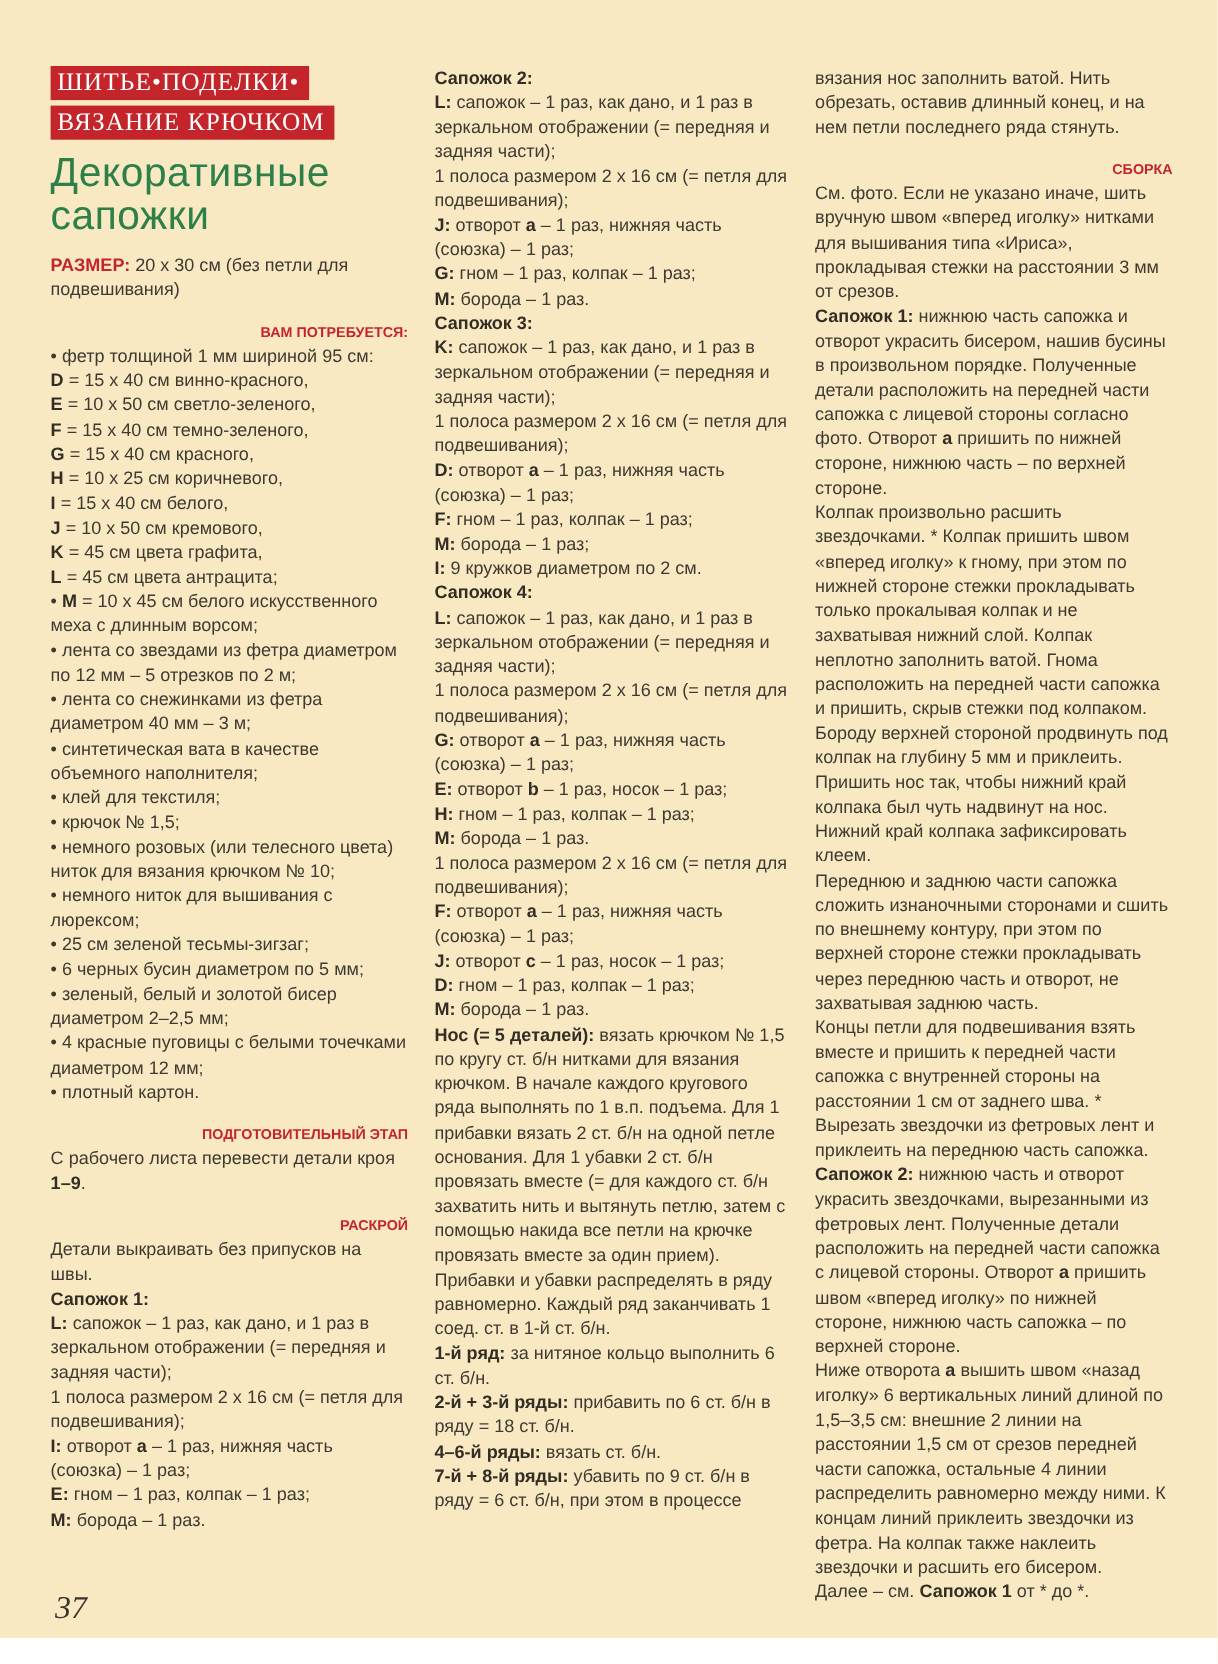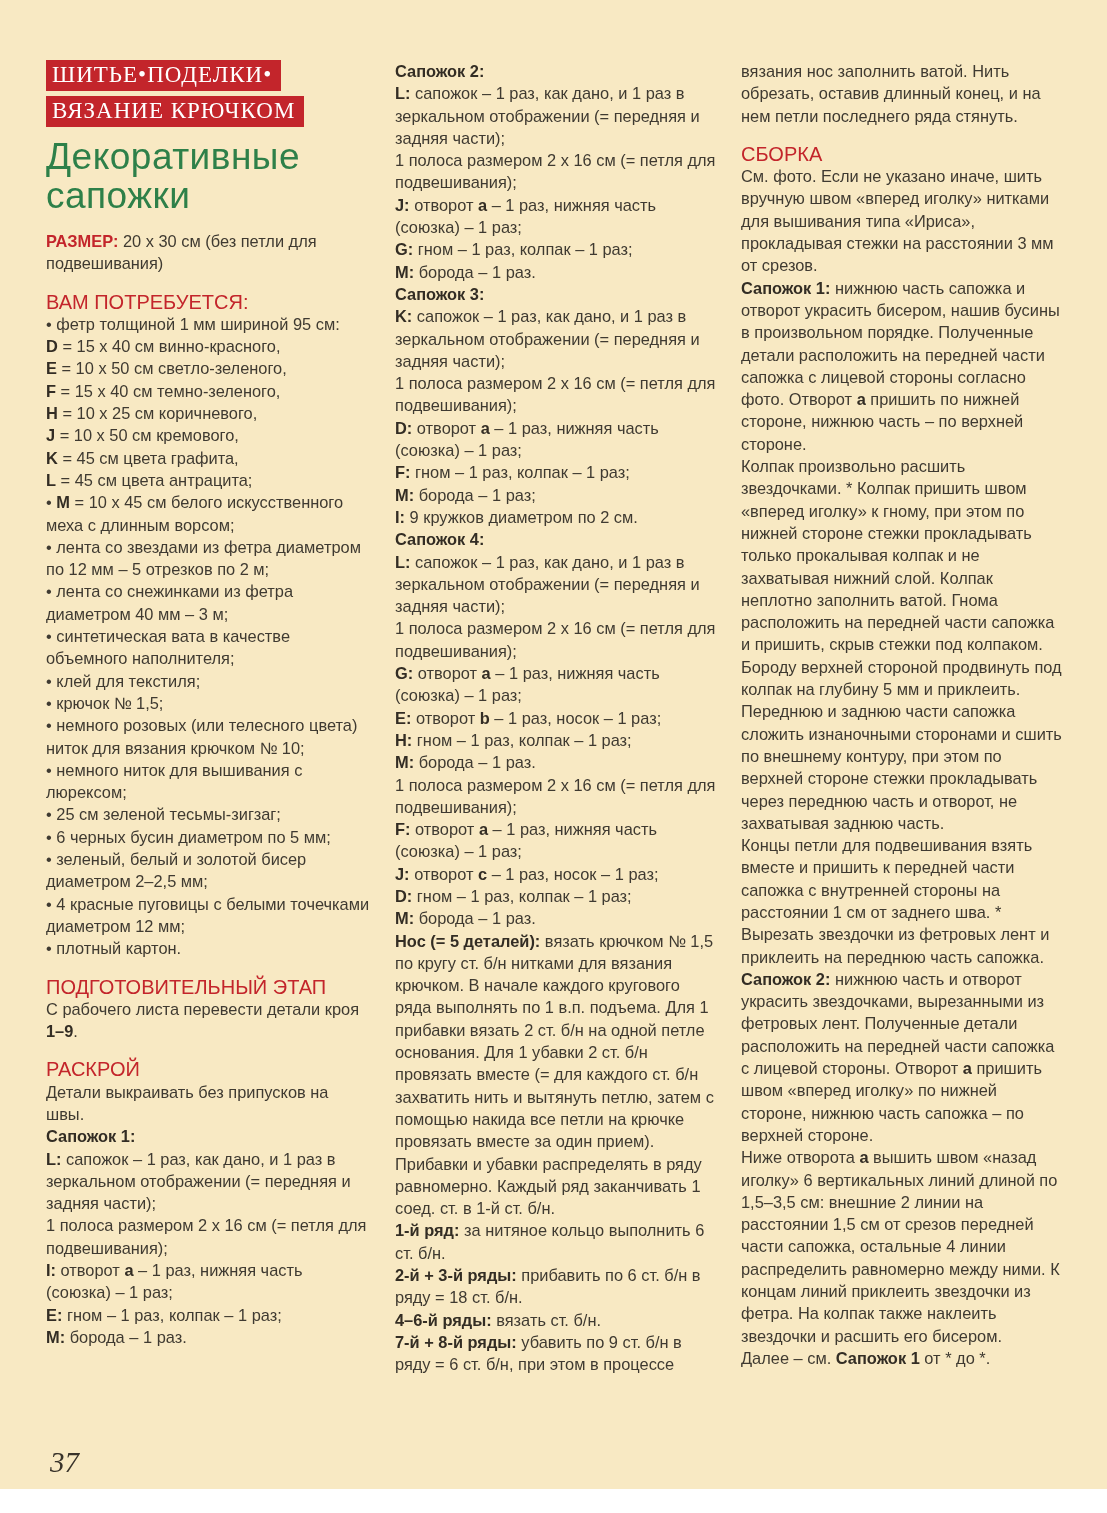--- a/index.html
+++ b/index.html
@@ -19,22 +19,22 @@
     font-family:"Liberation Serif","DejaVu Serif",serif;
     font-size:23px;line-height:25px;padding:2px 9px 4px 6px;margin:0 0 5px 0;
     letter-spacing:1px;white-space:nowrap;
   }
   .page-title{
     font-size:37px;line-height:39px;color:var(--green,#2e8049);
     white-space:pre-line;margin:5px 0 15px 0;letter-spacing:0.5px;
   }
   .para{margin:0;font-size:16.4px;line-height:22.3px;text-align:left;}
   .heading{
-    margin:16px 0 0 0;font-size:20px;line-height:22.3px;
-    color:var(--red,#c3252b);font-weight:400;
+    margin:16px 0 0 0;font-size:13px;line-height:22.3px;
+    color:var(--red,#c3252b);font-weight:700;text-align:right;
   }
   .b{font-weight:700;color:#332d24;}
   .rb{font-weight:700;color:var(--red,#c3252b);}
   .page-number{
     position:absolute;left:50px;top:1446px;
     font-family:"Liberation Serif","DejaVu Serif",serif;
     font-style:italic;font-size:29px;color:#39332a;
   }
 </style>
 </head>
@@ -49,21 +49,23 @@
   </div>
   <div class="page-title">Декоративные
 сапожки</div>
   <div>
       <p class="para"><span class="rb">РАЗМЕР: </span><span>20 х 30 см (без петли для подвешивания)</span></p>
       <h3 class="heading"><span>ВАМ ПОТРЕБУЕТСЯ:</span></h3>
       <p class="para"><span>• фетр толщиной 1 мм шириной 95 см:</span></p>
       <p class="para"><span class="b">D</span><span> = 15 х 40 см винно-красного,</span></p>
       <p class="para"><span class="b">E</span><span> = 10 х 50 см светло-зеленого,</span></p>
       <p class="para"><span class="b">F</span><span> = 15 х 40 см темно-зеленого,</span></p>
+      <p class="para"><span class="b">G</span><span> = 15 х 40 см красного,</span></p>
       <p class="para"><span class="b">H</span><span> = 10 х 25 см коричневого,</span></p>
+      <p class="para"><span class="b">I</span><span> = 15 х 40 см белого,</span></p>
       <p class="para"><span class="b">J</span><span> = 10 х 50 см кремового,</span></p>
       <p class="para"><span class="b">K</span><span> = 45 см цвета графита,</span></p>
       <p class="para"><span class="b">L</span><span> = 45 см цвета антрацита;</span></p>
       <p class="para"><span>• </span><span class="b">M</span><span> = 10 х 45 см белого искусственного меха с длинным ворсом;</span></p>
       <p class="para"><span>• лента со звездами из фетра диаметром по 12 мм – 5 отрезков по 2 м;</span></p>
       <p class="para"><span>• лента со снежинками из фетра диаметром 40 мм – 3 м;</span></p>
       <p class="para"><span>• синтетическая вата в качестве объемного наполнителя;</span></p>
       <p class="para"><span>• клей для текстиля;</span></p>
       <p class="para"><span>• крючок № 1,5;</span></p>
       <p class="para"><span>• немного розовых (или телесного цвета) ниток для вязания крючком № 10;</span></p>
@@ -122,20 +124,21 @@
 </div>
 
 <div class="col col-right">
   <div>
       <p class="para"><span>вязания нос заполнить ватой. Нить обрезать, оставив длинный конец, и на нем петли последнего ряда стянуть.</span></p>
       <h3 class="heading"><span>СБОРКА</span></h3>
       <p class="para"><span>См. фото. Если не указано иначе, шить вручную швом «вперед иголку» нитками для вышивания типа «Ириса», прокладывая стежки на расстоянии 3 мм от срезов.</span></p>
       <p class="para"><span class="b">Сапожок 1:</span><span> нижнюю часть сапожка и отворот украсить бисером, нашив бусины в произвольном порядке. Полученные детали расположить на передней части сапожка с лицевой стороны согласно фото. Отворот </span><span class="b">a</span><span> пришить по нижней стороне, нижнюю часть – по верхней стороне.</span></p>
       <p class="para"><span>Колпак произвольно расшить звездочками. * Колпак пришить швом «вперед иголку» к гному, при этом по нижней стороне стежки прокладывать только прокалывая колпак и не захватывая нижний слой. Колпак неплотно заполнить ватой. Гнома расположить на передней части сапожка и пришить, скрыв стежки под колпаком.</span></p>
       <p class="para"><span>Бороду верхней стороной продвинуть под колпак на глубину 5 мм и приклеить.</span></p>
+      <p class="para"><span>Пришить нос так, чтобы нижний край колпака был чуть надвинут на нос. Нижний край колпака зафиксировать клеем.</span></p>
       <p class="para"><span>Переднюю и заднюю части сапожка сложить изнаночными сторонами и сшить по внешнему контуру, при этом по верхней стороне стежки прокладывать через переднюю часть и отворот, не захватывая заднюю часть.</span></p>
       <p class="para"><span>Концы петли для подвешивания взять вместе и пришить к передней части сапожка с внутренней стороны на расстоянии 1 см от заднего шва. * Вырезать звездочки из фетровых лент и приклеить на переднюю часть сапожка.</span></p>
       <p class="para"><span class="b">Сапожок 2:</span><span> нижнюю часть и отворот украсить звездочками, вырезанными из фетровых лент. Полученные детали расположить на передней части сапожка с лицевой стороны. Отворот </span><span class="b">a</span><span> пришить швом «вперед иголку» по нижней стороне, нижнюю часть сапожка – по верхней стороне.</span></p>
       <p class="para"><span>Ниже отворота </span><span class="b">a</span><span> вышить швом «назад иголку» 6 вертикальных линий длиной по 1,5–3,5 см: внешние 2 линии на расстоянии 1,5 см от срезов передней части сапожка, остальные 4 линии распределить равномерно между ними. К концам линий приклеить звездочки из фетра. На колпак также наклеить звездочки и расшить его бисером.</span></p>
       <p class="para"><span>Далее – см. </span><span class="b">Сапожок 1</span><span> от * до *.</span></p>
     </div>
 </div>
 
 <div class="page-number">37</div>
 

